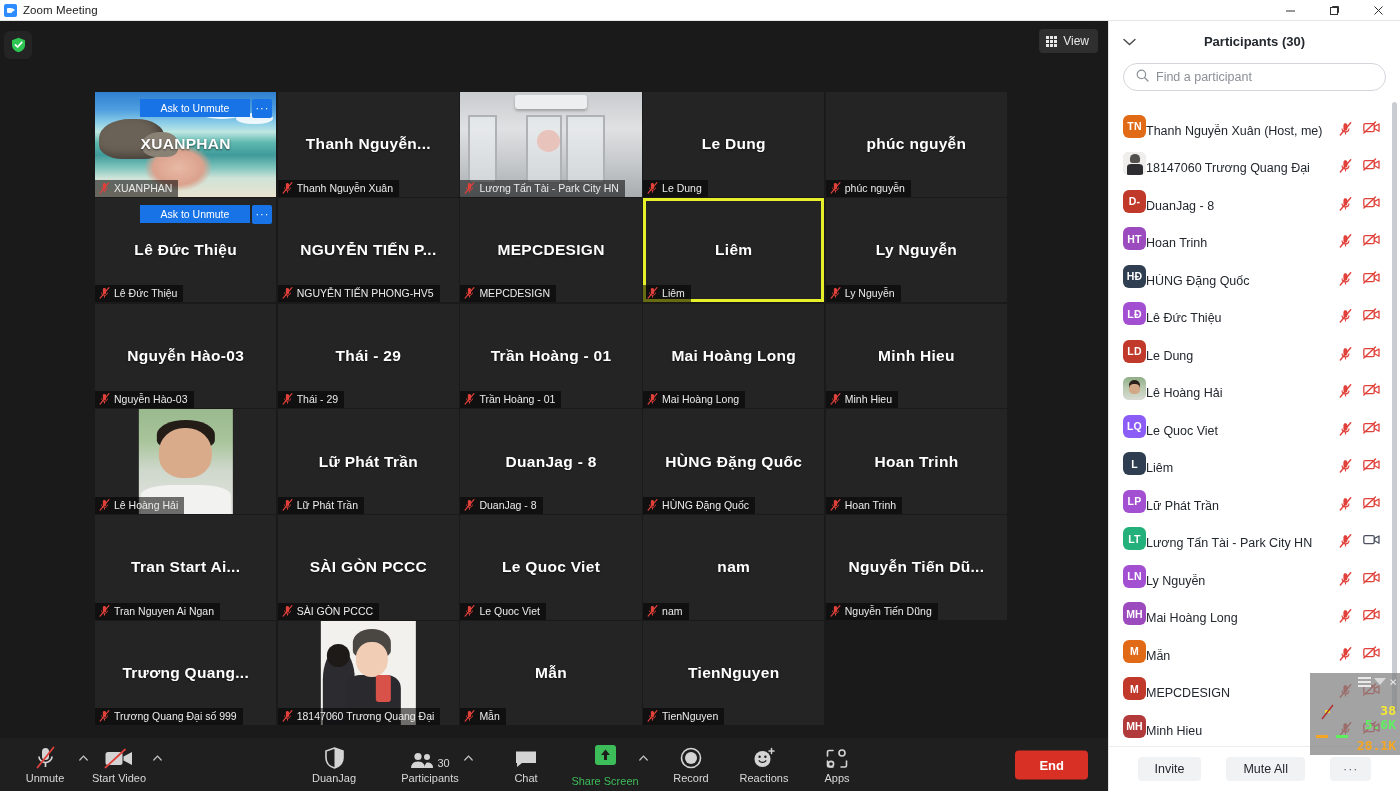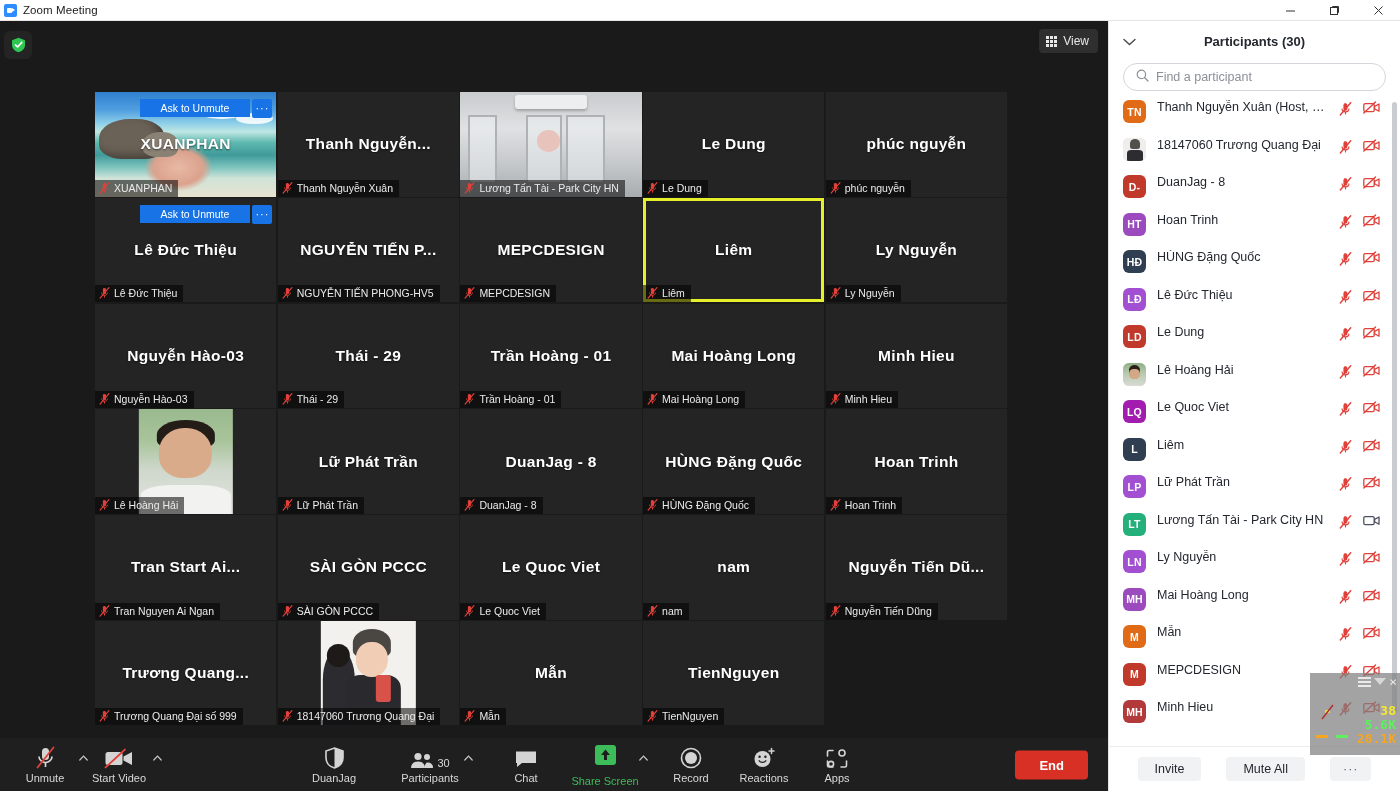--- a/index.html
+++ b/index.html
@@ -291,21 +291,21 @@
     width: 100%; background: transparent;
     font-family: "Liberation Sans", sans-serif;
   }
   .search-box input::placeholder { color: #8b8f96; }
 
   .plist {
     flex: 1; overflow: hidden; position: relative;
     padding-left: 14px;
   }
   .prow {
-    height: 37.5px; display: flex; align-items: flex-start; gap: 11px;
+    height: 37.5px; display: flex; align-items: flex-end; 
     padding-right: 20px;
   }
   .avatar {
     width: 23px; height: 23px; border-radius: 6px;
     color: #fff; font-size: 10.5px; font-weight: bold;
     display: flex; align-items: center; justify-content: center;
     flex: none; letter-spacing: .2px;
   }
   .avatar.photo { overflow: hidden; position: relative; background: #cfd5cf; }
   .av-hh {
@@ -362,21 +362,21 @@
     z-index: 50;
     font-family: "DejaVu Sans Mono", monospace;
   }
   .so-top { position: absolute; right: 3px; top: 2px; display: flex; gap: 3px; align-items: center; }
   .so-hamb { display: flex; flex-direction: column; gap: 2px; }
   .so-hamb i { display: block; width: 13px; height: 2px; background: #eaeaea; }
   .so-tri { width: 0; height: 0; border-left: 6px solid transparent; border-right: 6px solid transparent; border-top: 7px solid #d8d8d8; }
   .so-x { color: #eaeaea; font-size: 13px; line-height: 1; }
   .so-n1 { position: absolute; right: 4px; top: 30px; color: #f5e732; font-size: 13px; font-weight: bold; }
   .so-n2 { position: absolute; right: 4px; top: 44px; color: #5ef05e; font-size: 13px; font-weight: bold; }
-  .so-n3 { position: absolute; right: 4px; top: 58px; color: #f5a623; font-size: 13px; font-weight: bold; }
+  .so-n3 { position: absolute; right: 4px; top: 65px; color: #f5a623; font-size: 13px; font-weight: bold; }
   .so-d1 { position: absolute; left: 6px; top: 62px; width: 12px; height: 3px; background: #f5a623; }
   .so-d2 { position: absolute; left: 26px; top: 62px; width: 12px; height: 3px; background: #5ef05e; }
   .so-mic { position: absolute; left: 10px; top: 30px; }
 </style>
 </head>
 <body>
 
 <div id="app">
 
   <div class="titlebar">
@@ -1214,21 +1214,21 @@
               </svg>
             </span>
             <span><svg width="17" height="13" viewBox="0 0 17 13">
                 <rect x="0.8" y="2.6" width="10.4" height="8" rx="1.4" fill="none" stroke="#e0413a" stroke-width="1.3"></rect>
                 <path d="M11.6 5.4 L16 3 V10.2 L11.6 7.8 Z" fill="none" stroke="#e0413a" stroke-width="1.3" stroke-linejoin="round"></path>
                 <line x1="0.8" y1="12" x2="12.5" y2="0.9" stroke="#e0413a" stroke-width="1.4" stroke-linecap="round"></line>
               </svg></span>
           </span>
         </div>
         <div class="prow">
-          <span class="avatar" style="background:#a21caf">LQ</span>
+          <span class="avatar" style="background:#8b5cf6">LQ</span>
           <span class="pname">Le Quoc Viet</span>
           <span class="picons">
             <span>
               <svg class="mic-off" width="13" height="14" viewBox="0 0 14 15">
                 <path d="M7 1.2c-1.1 0-2 .9-2 2v4c0 1.1.9 2 2 2s2--.9 2-2v-4c0-1.1-.9-2-2-2z" fill="#e0413a"></path>
                 <rect x="5" y="1.2" width="4" height="8" rx="2" fill="#e0413a"></rect>
                 <path d="M3.3 7c0 2 1.7 3.6 3.7 3.6S10.7 9 10.7 7" stroke="#e0413a" stroke-width="1.2" fill="none"></path>
                 <line x1="7" y1="10.6" x2="7" y2="13.4" stroke="#e0413a" stroke-width="1.2"></line>
                 <line x1="1.4" y1="14" x2="12.6" y2="0.8" stroke="#e0413a" stroke-width="1.5" stroke-linecap="round"></line>
               </svg>

